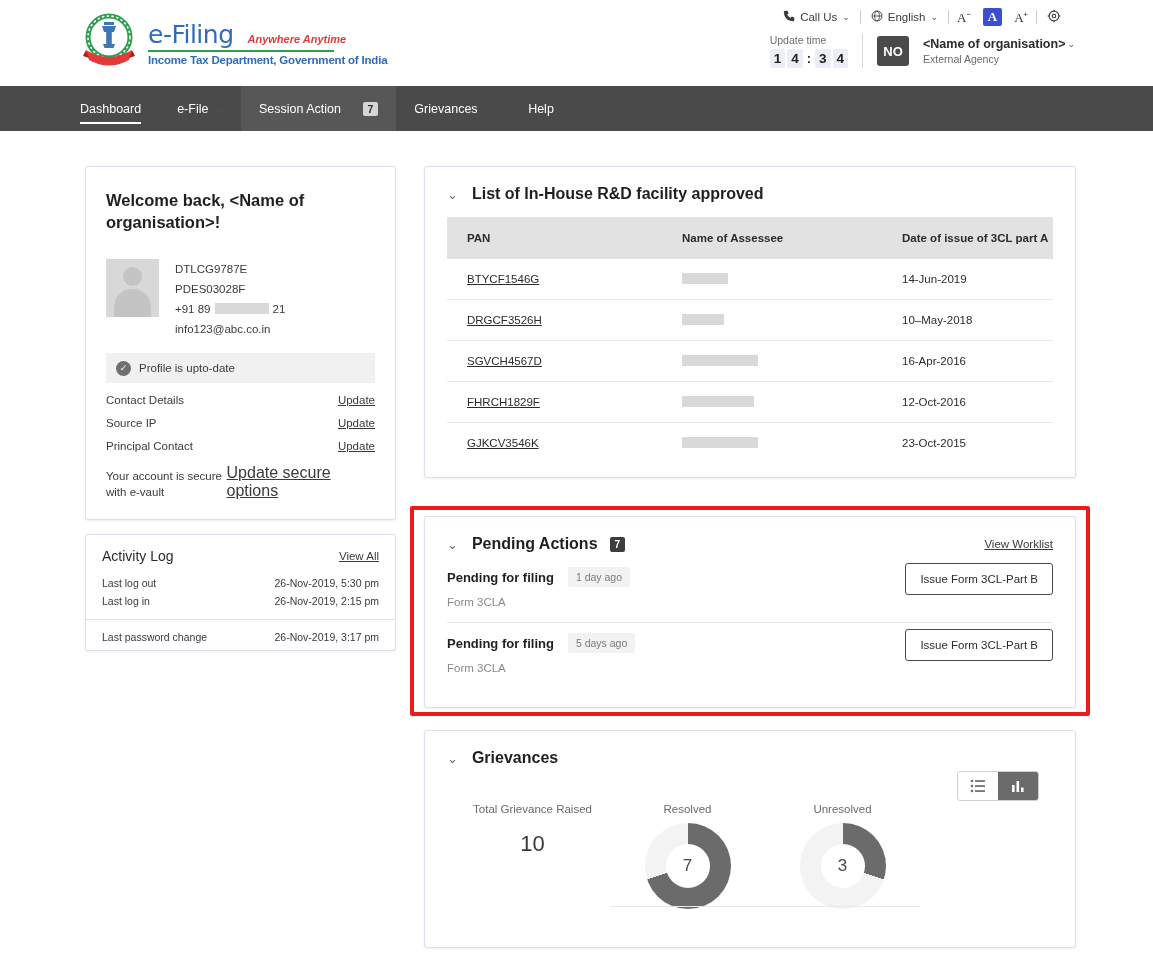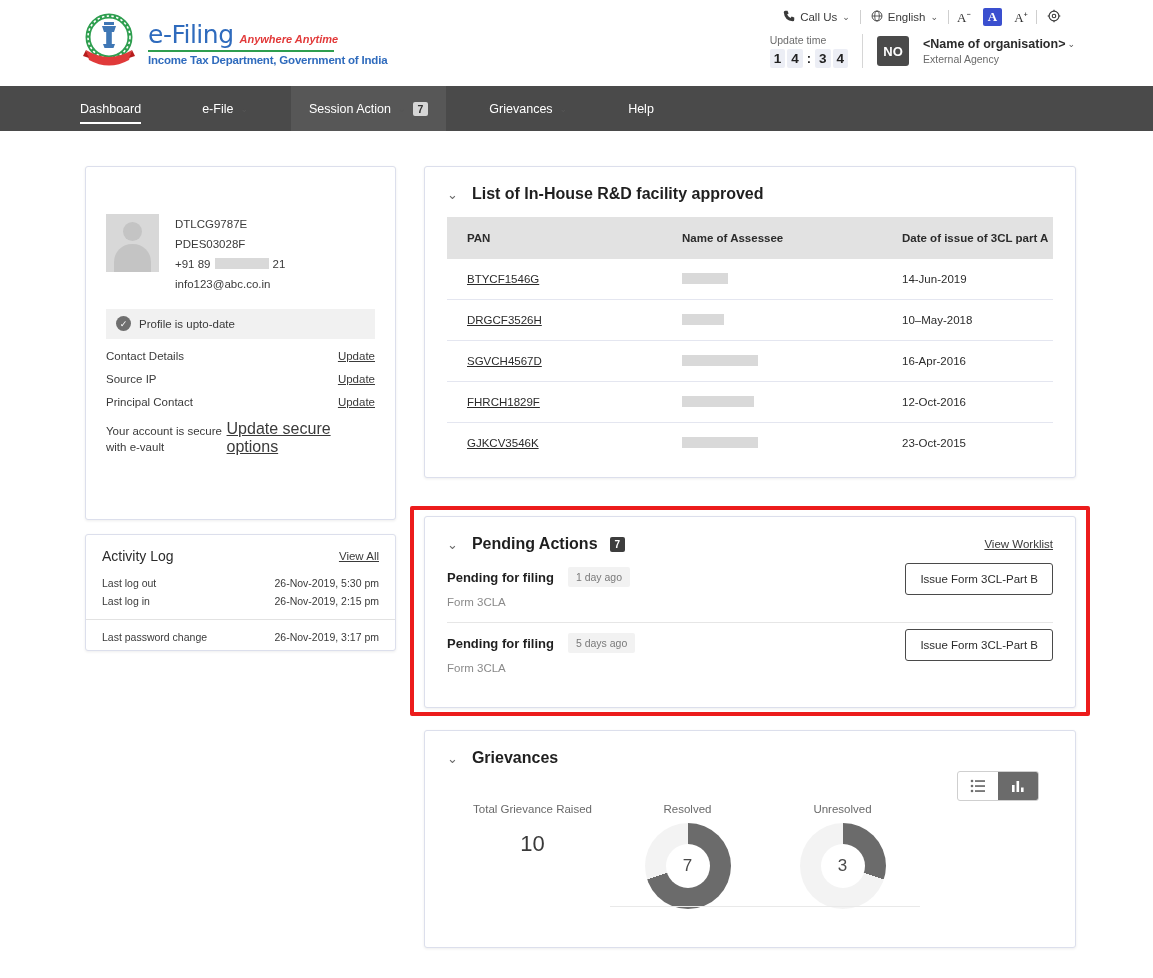--- a/index.html
+++ b/index.html
@@ -13,21 +13,21 @@
   .page { position: relative; width: 1153px; height: 978px; }
 
   
   .topbar {
     position: absolute; left: 0; top: 0; width: 1153px; height: 86px;
     background: #ffffff;
   }
   .brand { position: absolute; left: 78px; top: 12px; display: flex; align-items: flex-start; }
   .emblem { width: 62px; height: 60px; position: relative; }
   .brand-text { margin-left: 8px; padding-top: 8px; }
-  .brand-line1 { display: flex; align-items: baseline; }
+  .brand-line1 { display: flex; align-items: baseline; gap: 8px; }
   .brand-efiling {
     font-size: 25px; color: #2f6bbd; letter-spacing: -0.5px;
     font-family: "DejaVu Sans", sans-serif;
   }
   .brand-tag {
     font-size: 11px; color: #e23a3a; font-style: italic; font-weight: bold;
     margin-left: 6px;
   }
   .brand-rule { height: 2px; background: #2e9e4f; margin: 1px 0 2px 0; width: 186px; }
   .brand-dept { font-size: 11.5px; color: #2f6bbd; font-weight: bold; letter-spacing: -0.2px; }
@@ -62,21 +62,21 @@
     width: 32px; height: 30px; background: #4a4a4a; color: #fff;
     display: flex; align-items: center; justify-content: center;
     font-size: 13px; font-weight: bold; border-radius: 3px;
   }
   .org-name { font-size: 12.5px; font-weight: bold; color: #2b2b2b; }
   .org-sub { font-size: 10.5px; color: #6a6a6a; margin-top: 2px; }
 
   
   .nav {
     position: absolute; left: 0; top: 86px; width: 1153px; height: 45px;
-    background: #4a4a4a; display: flex; align-items: stretch; gap: 25px;
+    background: #4a4a4a; display: flex; align-items: stretch;
   }
   .nav-item {
     display: flex; align-items: center; gap: 7px; padding: 0 18px;
     color: #ffffff; font-size: 12.5px; cursor: pointer; position: relative;
   }
   .nav-item:first-child { margin-left: 62px; }
   .nav-item.active .nav-underline {
     position: absolute; left: 18px; right: 18px; bottom: 7px; height: 2.5px; background: #fff;
   }
   .nav-item.hl { background: #575757; }
@@ -313,20 +313,21 @@
     <div class="nav-item">
       <span>Grievances</span>
       <span class="caret">⌄</span>
     </div>
     <div class="nav-item">
       <span>Help</span>
     </div>
   </div>
 
   <div class="card" id="profile-card">
+    <div class="welcome">Welcome back, &lt;Name of organisation&gt;!</div>
     <div class="prof-row">
       <div class="avatar-ph"></div>
       <div class="prof-details">
         <div>DTLCG9787E</div>
         <div>PDES03028F</div>
         <div>
           <span>+91 89</span><span class="redact" style="width:54px;margin:0 4px;"></span><span>21</span>
         </div>
         <div>info123@abc.co.in</div>
       </div>

